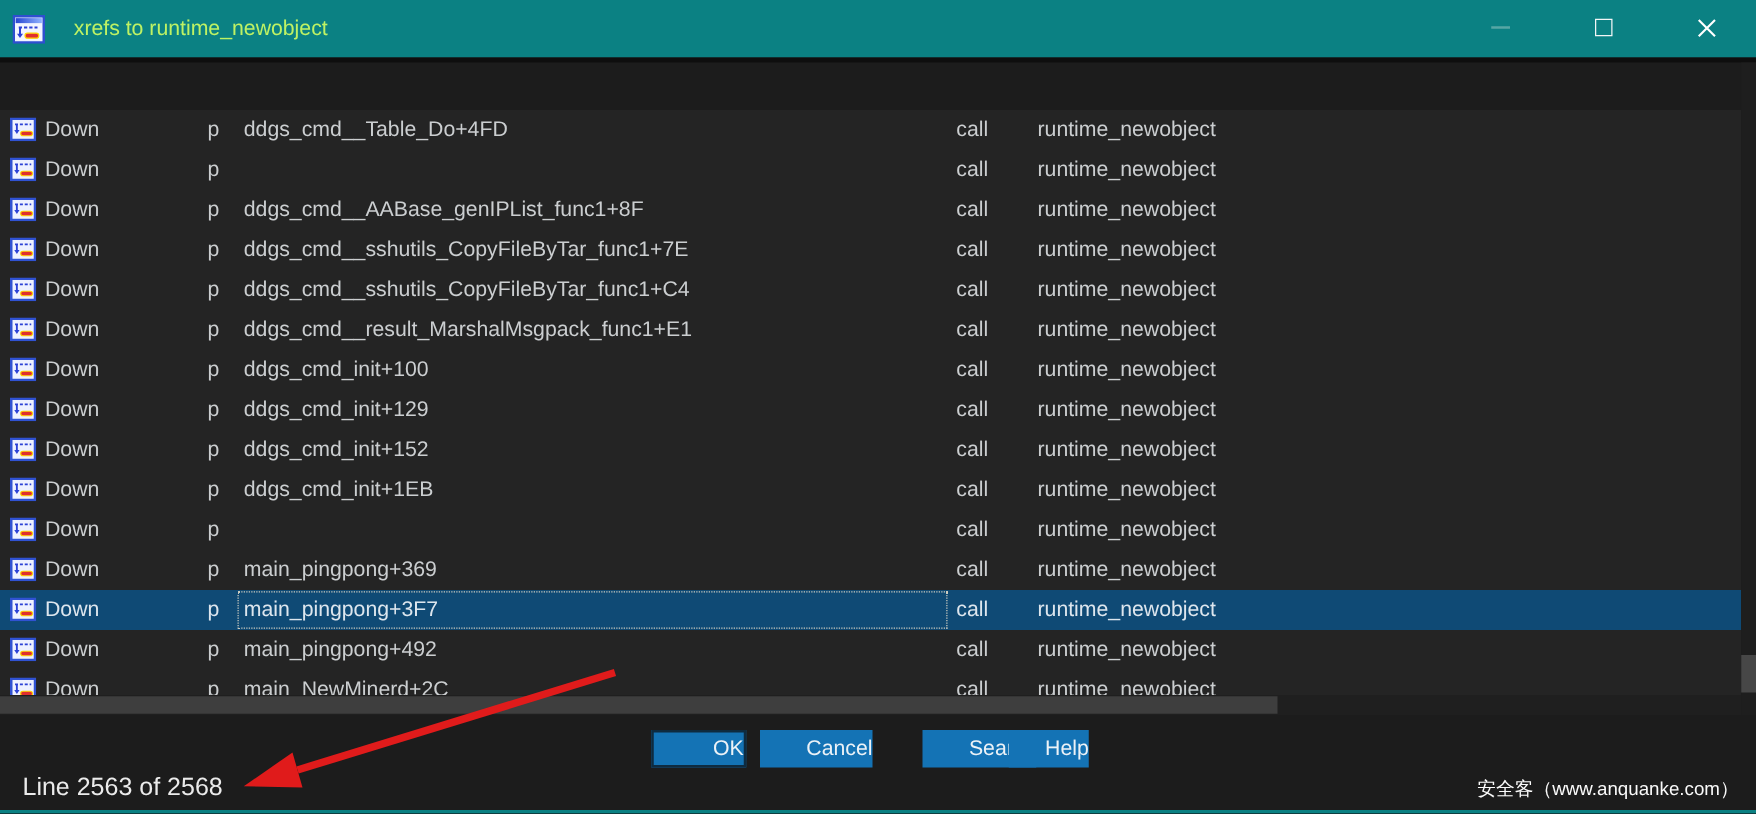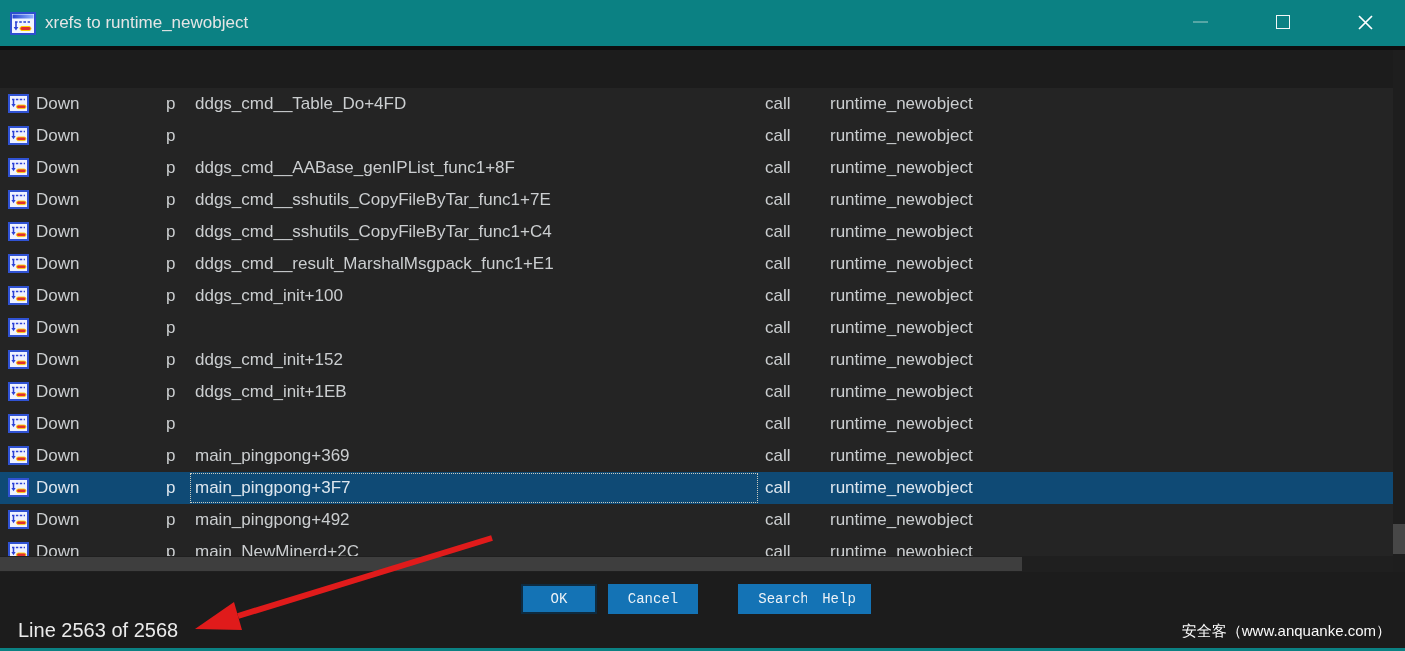--- a/index.html
+++ b/index.html
@@ -8,21 +8,21 @@
     --button:#1473b5;
     --arrow:#e01b1b;
   }
   *{margin:0;padding:0;box-sizing:border-box;}
   body{background:#000;font-family:"Liberation Sans",sans-serif;}
   .window{position:relative;width:1405px;height:651px;background:#1c1c1c;overflow:hidden;}
 
   
   .titlebar{position:absolute;top:0;left:0;right:0;height:46px;background:var(--titlebar);display:flex;align-items:center;}
   .title-icon{margin-left:10px;display:inline-flex;}
-  .title-text{margin-left:9px;font-size:17px;color:#e5e5e5;}
+  .title-text{margin-left:23px;font-size:17px;color:#bef264;}
   .tb-btn{position:absolute;top:0;width:50px;height:44px;display:flex;align-items:center;justify-content:center;cursor:default;}
   .tb-min{left:1175px;}
   .tb-max{left:1258px;}
   .tb-close{left:1340px;}
   .glyph-min{width:15px;height:2px;background:#57a6a5;}
   .glyph-max{width:14px;height:14px;border:1.5px solid #f2f6f6;}
 
   .titlebar-strip{position:absolute;top:46px;left:0;right:0;height:4px;background:#0e0e0e;}
 
   
@@ -47,21 +47,21 @@
   .focus-rect{display:none;position:absolute;left:190px;top:1px;width:568px;height:30px;border:1px dotted rgba(236,226,205,0.85);}
   .row.selected .focus-rect{display:block;}
 
   
   .hscroll{position:absolute;top:556px;left:0;width:1393px;height:16px;background:#1f1f1f;}
   .hthumb{position:absolute;left:0;top:1px;width:1022px;height:14px;background:#3e3e3e;}
   .vscroll{position:absolute;top:50px;left:1393px;width:12px;height:522px;background:#1e1e1e;}
   .vthumb{position:absolute;left:0;top:474px;width:12px;height:30px;background:#474747;}
 
   
-  .btn{position:absolute;top:584px;height:30px;background:var(--button);color:#ecf2f7;font-size:14px;font-family:Liberation Mono, monospace;text-align:center;line-height:30px;border:none;cursor:default;}
+  .btn{position:absolute;top:584px;height:30px;background:var(--button);color:#ecf2f7;font-size:17px;font-family:Liberation Sans, sans-serif;text-align:right;line-height:30px;border:none;cursor:default;}
   .btn-ok{left:521px;width:76px;border:2px solid #0e2b40;line-height:26px;}
   .btn-cancel{left:608px;width:90px;}
   .btn-search{left:707px;width:91px;margin-left:31px;}
   .btn-help{left:807px;width:64px;}
 
   
   .status{position:absolute;left:8px;top:619px;font-size:20px;color:#ebebeb;margin-left:10px;}
   .watermark{position:absolute;right:14px;top:622px;font-size:15px;color:#fafafa;}
   .bottom-border{position:absolute;left:0;right:0;bottom:0;height:3px;background:var(--titlebar);}
 
@@ -230,20 +230,21 @@
           <rect x="1" y="1" width="19" height="17" fill="#eef1ff" stroke="#3052d2" stroke-width="2"></rect>
           <path d="M4 5.5 h13" stroke="#2c41d6" stroke-width="1.5" stroke-dasharray="2.4 1.5" fill="none"></path>
           <path d="M5.5 5.5 v5.5" stroke="#2c41d6" stroke-width="1.5" fill="none"></path>
           <path d="M3.4 10 L5.5 13.2 L7.6 10 Z" fill="#2c41d6"></path>
           <rect x="8.5" y="11" width="9.5" height="3.6" rx="1.8" fill="#e02f2f" stroke="#ffd400" stroke-width="0.9"></rect>
         </svg>
       </span>
       <span class="dir-label">Down</span>
       <span class="c-ty">p</span>
 
+      <span class="c-addr">ddgs_cmd_init+129</span>
       <span class="c-op">call</span>
       <span class="c-target">runtime_newobject</span>
     </div>
       <div class="row">
       <span class="xref-icon">
         <svg width="21" height="19" viewBox="0 0 21 19">
           <rect x="1" y="1" width="19" height="17" fill="#eef1ff" stroke="#3052d2" stroke-width="2"></rect>
           <path d="M4 5.5 h13" stroke="#2c41d6" stroke-width="1.5" stroke-dasharray="2.4 1.5" fill="none"></path>
           <path d="M5.5 5.5 v5.5" stroke="#2c41d6" stroke-width="1.5" fill="none"></path>
           <path d="M3.4 10 L5.5 13.2 L7.6 10 Z" fill="#2c41d6"></path>

